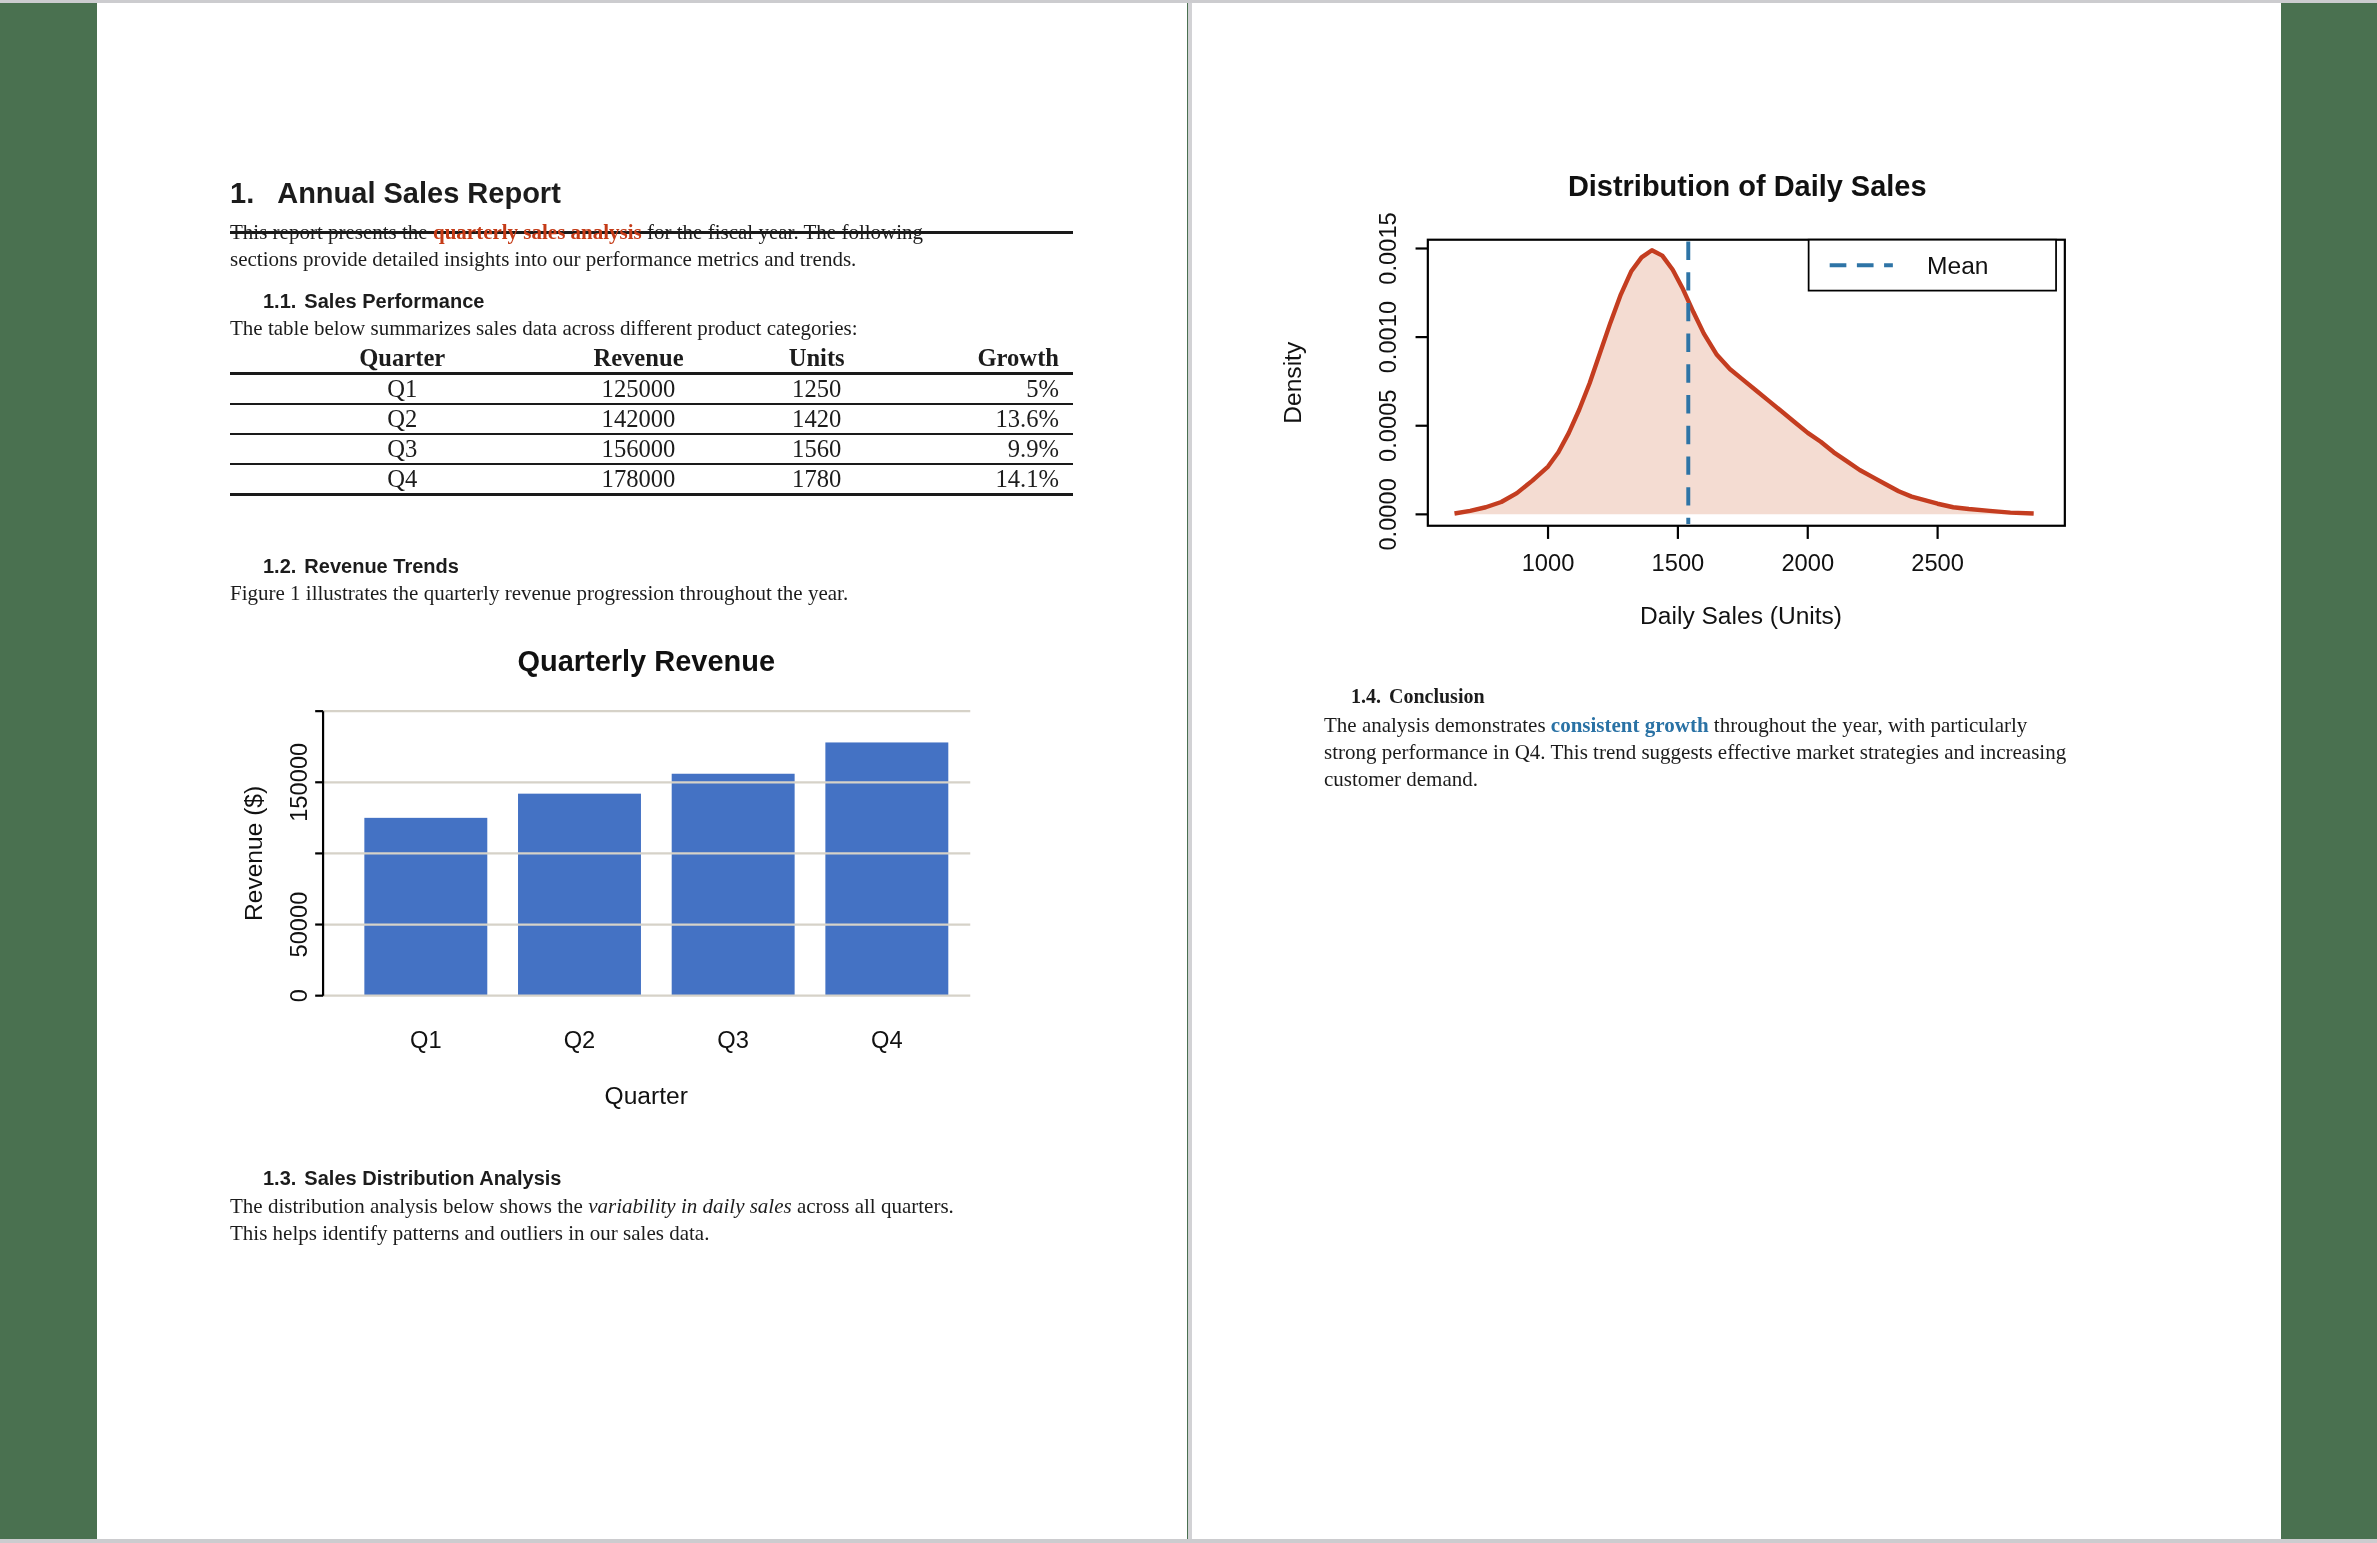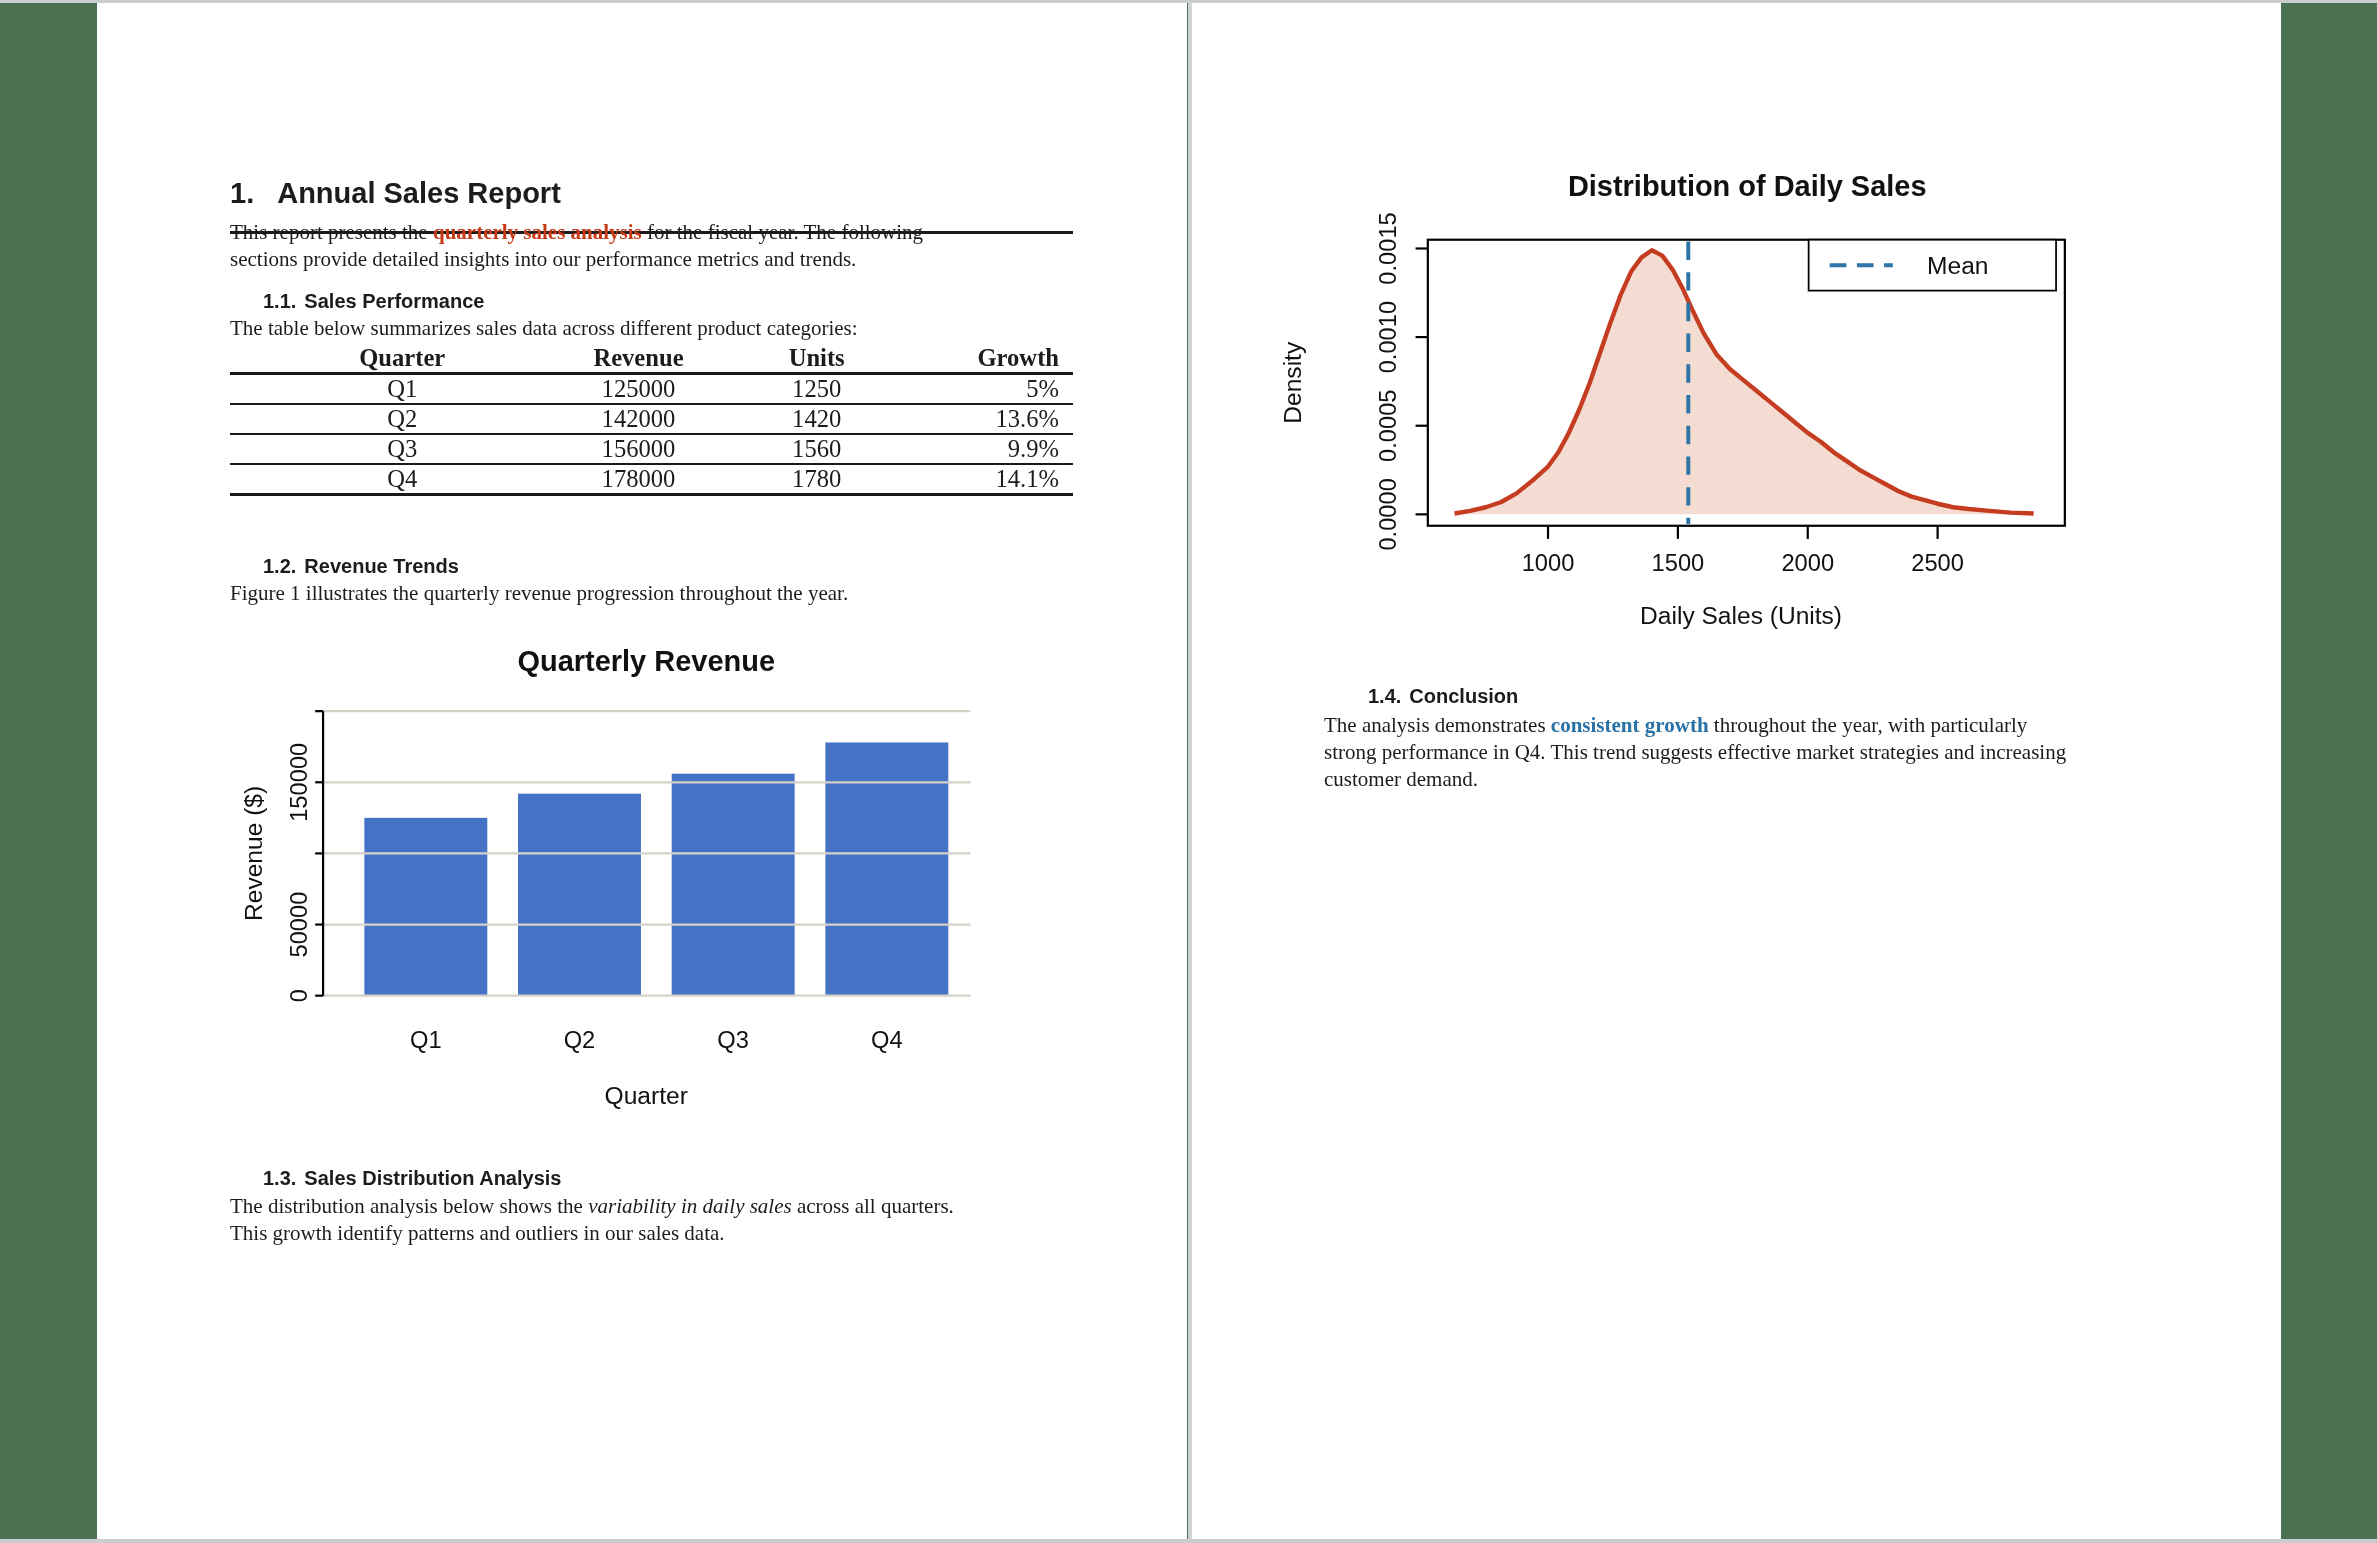--- a/index.html
+++ b/index.html
@@ -132,21 +132,21 @@
       <text x="573" y="474" text-anchor="middle" class="tick-label">Q3</text>
       <text x="748" y="474" text-anchor="middle" class="tick-label">Q4</text>
       <text x="474" y="537" text-anchor="middle" class="axis-label">Quarter</text>
       <text x="36" y="252" text-anchor="middle" class="axis-label" transform="rotate(-90 36 252)">Revenue ($)</text>
     </svg>
 
   <div class="abs h2" style="left:166px;top:1162px;">
     <span class="num">1.3.</span><span>Sales Distribution Analysis</span>
   </div>
 
-  <div class="abs para" style="left:133px;top:1190px;"><span class="run-n">The distribution analysis below shows the </span><span class="run-i">variability in daily sales</span><span class="run-n"> across all quarters.</span><br><span class="run-n">This growth identify patterns and outliers in our sales data.</span></div>
+  <div class="abs para" style="left:133px;top:1190px;"><span class="run-n">The distribution analysis below shows the </span><span class="run-i">variability in daily sales</span><span class="run-n"> across all quarters.</span><br><span class="run-n">This helps identify patterns and outliers in our sales data.</span></div>
 </div>
 
 <div id="right-page" class="page">
   <svg id="density-chart" class="abs" style="left:82px;top:156px;" width="887" height="544" viewBox="0 0 1010 620">
       <text x="540" y="42" text-anchor="middle" class="chart-title">Distribution of Daily Sales</text>
       <path d="M206.4 405 L206.4 404.0 L224.2 401.0 L242.0 396.9 L259.7 390.9 L277.5 380.8 L295.2 366.6 L313.0 350.5 L324.8 334.3 L336.7 312.1 L348.5 285.8 L360.4 255.5 L372.2 221.2 L384.0 186.8 L395.9 154.5 L407.7 128.3 L419.6 112.1 L431.4 104.0 L443.2 110.1 L455.1 126.2 L466.9 148.5 L478.8 174.7 L490.6 199.0 L505.4 223.2 L520.2 239.4 L535.0 251.5 L549.8 263.6 L564.6 275.7 L579.4 287.8 L594.2 300.0 L609.0 312.1 L623.8 322.2 L638.6 334.3 L653.4 344.4 L668.2 354.5 L683.0 362.6 L697.8 370.7 L712.6 378.7 L727.4 384.8 L742.2 388.8 L757.0 392.9 L774.8 396.9 L792.5 398.9 L816.2 401.0 L839.9 403.0 L866.5 404.0 L866.5 405 Z" fill="#f4dcd2" stroke="none"></path>
       <path d="M206.4 404.0 L224.2 401.0 L242.0 396.9 L259.7 390.9 L277.5 380.8 L295.2 366.6 L313.0 350.5 L324.8 334.3 L336.7 312.1 L348.5 285.8 L360.4 255.5 L372.2 221.2 L384.0 186.8 L395.9 154.5 L407.7 128.3 L419.6 112.1 L431.4 104.0 L443.2 110.1 L455.1 126.2 L466.9 148.5 L478.8 174.7 L490.6 199.0 L505.4 223.2 L520.2 239.4 L535.0 251.5 L549.8 263.6 L564.6 275.7 L579.4 287.8 L594.2 300.0 L609.0 312.1 L623.8 322.2 L638.6 334.3 L653.4 344.4 L668.2 354.5 L683.0 362.6 L697.8 370.7 L712.6 378.7 L727.4 384.8 L742.2 388.8 L757.0 392.9 L774.8 396.9 L792.5 398.9 L816.2 401.0 L839.9 403.0 L866.5 404.0" fill="none" stroke="#c43d20" stroke-width="5" stroke-linejoin="round"></path>
       <line x1="472.84000000000003" x2="472.84000000000003" y1="94" y2="416" stroke="#2e74a6" stroke-width="4.5" stroke-dasharray="21 14"></line>
       <rect x="176" y="92" width="726" height="326" fill="none" stroke="#000" stroke-width="2.5"></rect>
       <line x1="162" x2="176" y1="405" y2="405" stroke="#000" stroke-width="2.5"></line>
@@ -167,21 +167,21 @@
       <text x="757" y="470" text-anchor="middle" class="tick-label">2500</text>
       <text x="533" y="530" text-anchor="middle" class="axis-label">Daily Sales (Units)</text>
       <text x="32" y="255" text-anchor="middle" class="axis-label" transform="rotate(-90 32 255)">Density</text>
       <g>
         <rect x="610" y="92" width="282" height="58" fill="#fff" stroke="#000" stroke-width="2"></rect>
         <line x1="634" x2="706" y1="121" y2="121" stroke="#2e74a6" stroke-width="4.5" stroke-dasharray="19 12"></line>
         <text x="745" y="131" text-anchor="start" class="axis-label">Mean</text>
       </g>
     </svg>
 
-  <div class="abs h2" style="left:177px;top:680px;">
+  <div class="abs h2" style="left:160px;top:680px;font-family:Liberation Serif, serif;">
     <span class="num">1.4.</span><span>Conclusion</span>
   </div>
 
   <div class="abs para" style="left:133px;top:709px;"><span class="run-n">The analysis demonstrates </span><span class="run-bb">consistent growth</span><span class="run-n"> throughout the year, with particularly</span><br><span class="run-n">strong performance in Q4. This trend suggests effective market strategies and increasing</span><br><span class="run-n">customer demand.</span></div>
 </div>
 
 <div class="strip-bottom"></div>
 
 
 </body></html>

